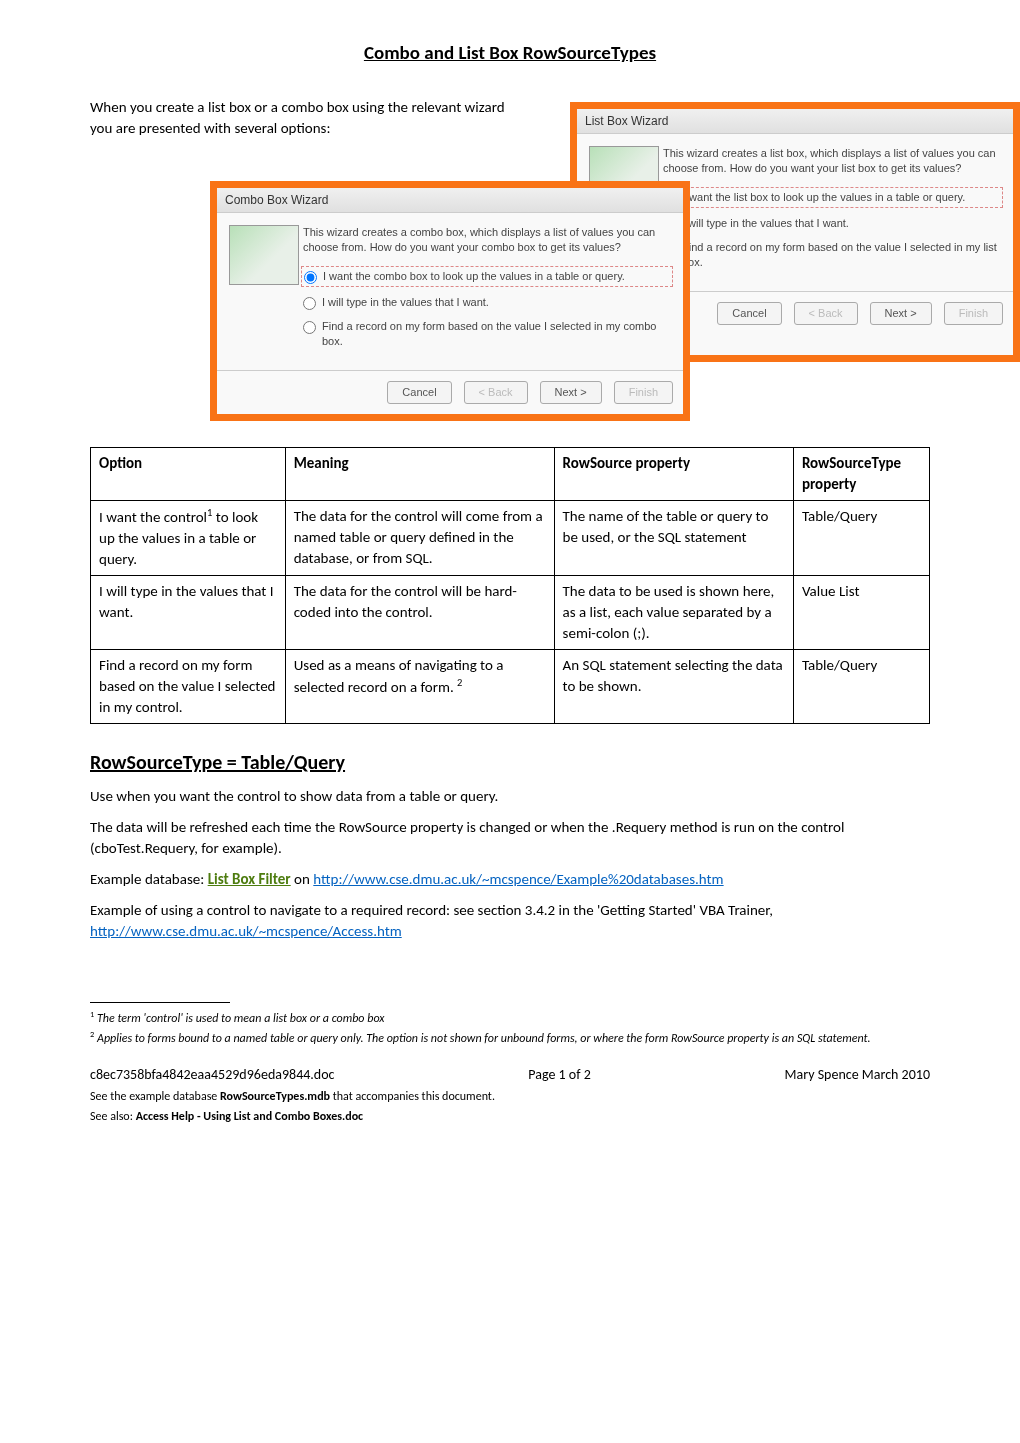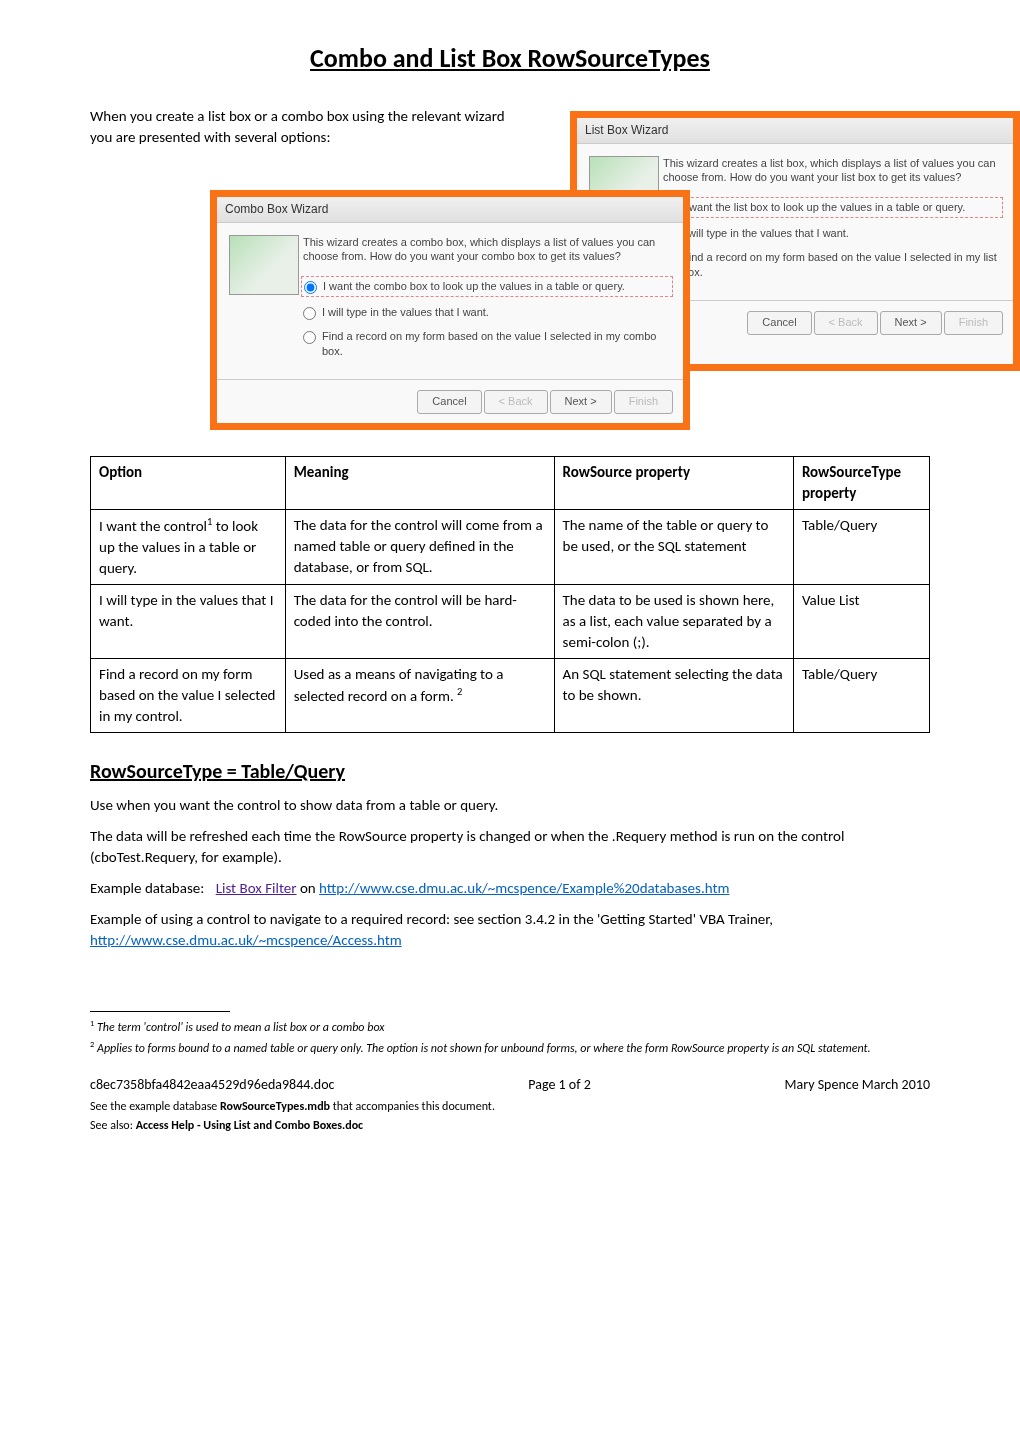--- a/index.html
+++ b/index.html
@@ -7,21 +7,21 @@
       font-family: Calibri, Arial, sans-serif;
       font-size: 15px;
       color: #000;
       background: #fff;
       width: 1020px;
       padding: 40px 90px 30px 90px;
       line-height: 1.4;
     }
     h1 {
       text-align: center;
-      font-size: 26px;
+      font-size: 19px;
       font-weight: bold;
       text-decoration: underline;
       margin-bottom: 30px;
     }
     .intro-section {
       position: relative;
       margin-bottom: 20px;
       min-height: 330px;
     }
     .intro-text {
@@ -86,21 +86,21 @@
       border: 1px dashed #d88;
       padding: 2px;
       margin: 6px -2px;
     }
     .wizard-footer {
       border-top: 1px solid #ccc;
       padding: 10px;
       text-align: right;
       display: flex;
       justify-content: flex-end;
-      gap: 2px;
+      gap: 12px;
     }
     .wizard-btn {
       padding: 3px 14px;
       font-size: 11px;
       border: 1px solid #aaa;
       background: #f4f4f4;
       border-radius: 3px;
       color: #555;
     }
     .wizard-btn.disabled { color: #bbb; }
@@ -118,21 +118,21 @@
     }
     table.options-table th { font-weight: bold; }
     h2 {
       font-size: 20px;
       font-weight: bold;
       text-decoration: underline;
       margin: 10px 0 10px 0;
     }
     p.body-para { margin: 10px 0; }
     a { color: #0563c1; text-decoration: underline; }
-    .example-link { font-weight: normal; color: #4c1d95; text-decoration: underline; margin-left: 8px; }
+    .example-link { font-weight: bold; color: #4d7c0f; text-decoration: underline; }
     .footnote-sep {
       width: 140px;
       border: none;
       border-top: 1px solid #000;
       margin: 60px 0 6px 0;
     }
     .footnote {
       font-size: 12px;
       font-style: italic;
       margin: 3px 0;

